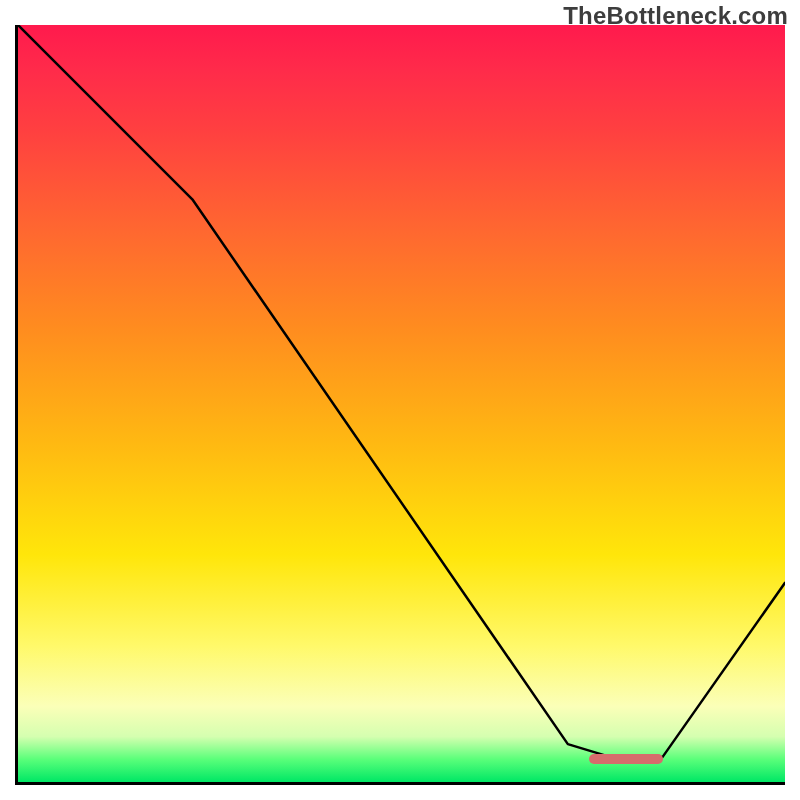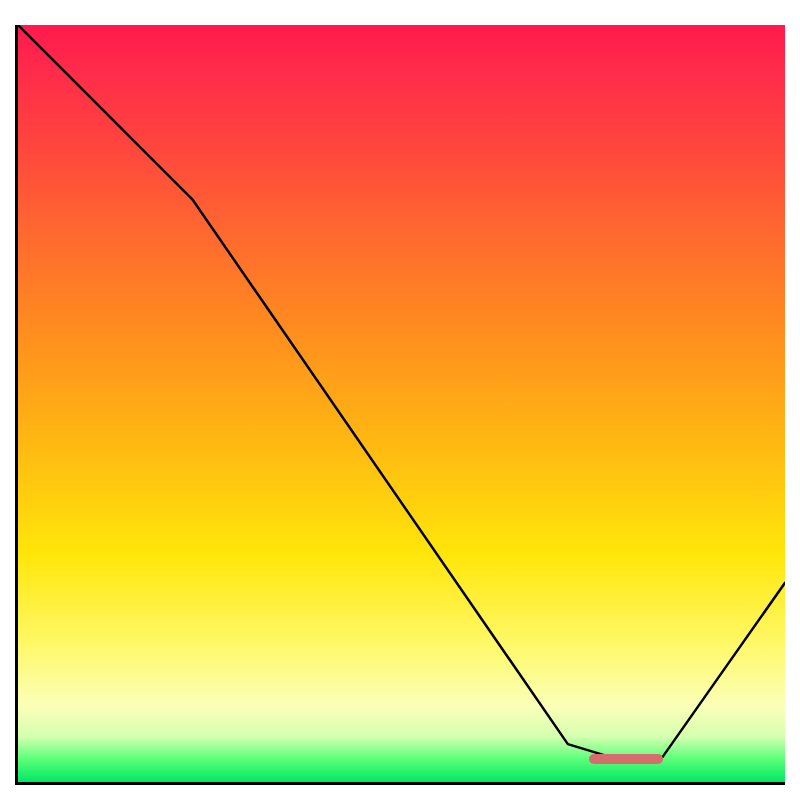--- a/index.html
+++ b/index.html
@@ -60,20 +60,21 @@
   .marker {
     position: absolute;
     height: 10px;
     border-radius: 5px;
     background: #d66c6c;
   }
 </style>
 </head>
 <body>
 <div class="container">
+  <div class="watermark">TheBottleneck.com</div>
 
   <div class="plot-area">
 
     <div class="gradient"></div>
 
     <svg class="curve" viewBox="0 0 770 760" preserveAspectRatio="none">
       <path d="M 0 0 L 175 175 L 552 722 L 595 735 L 647 735 L 770 560"></path>
     </svg>
 
     <div class="marker" style="left: 571px; width: 74px; bottom: 18px;"></div>

